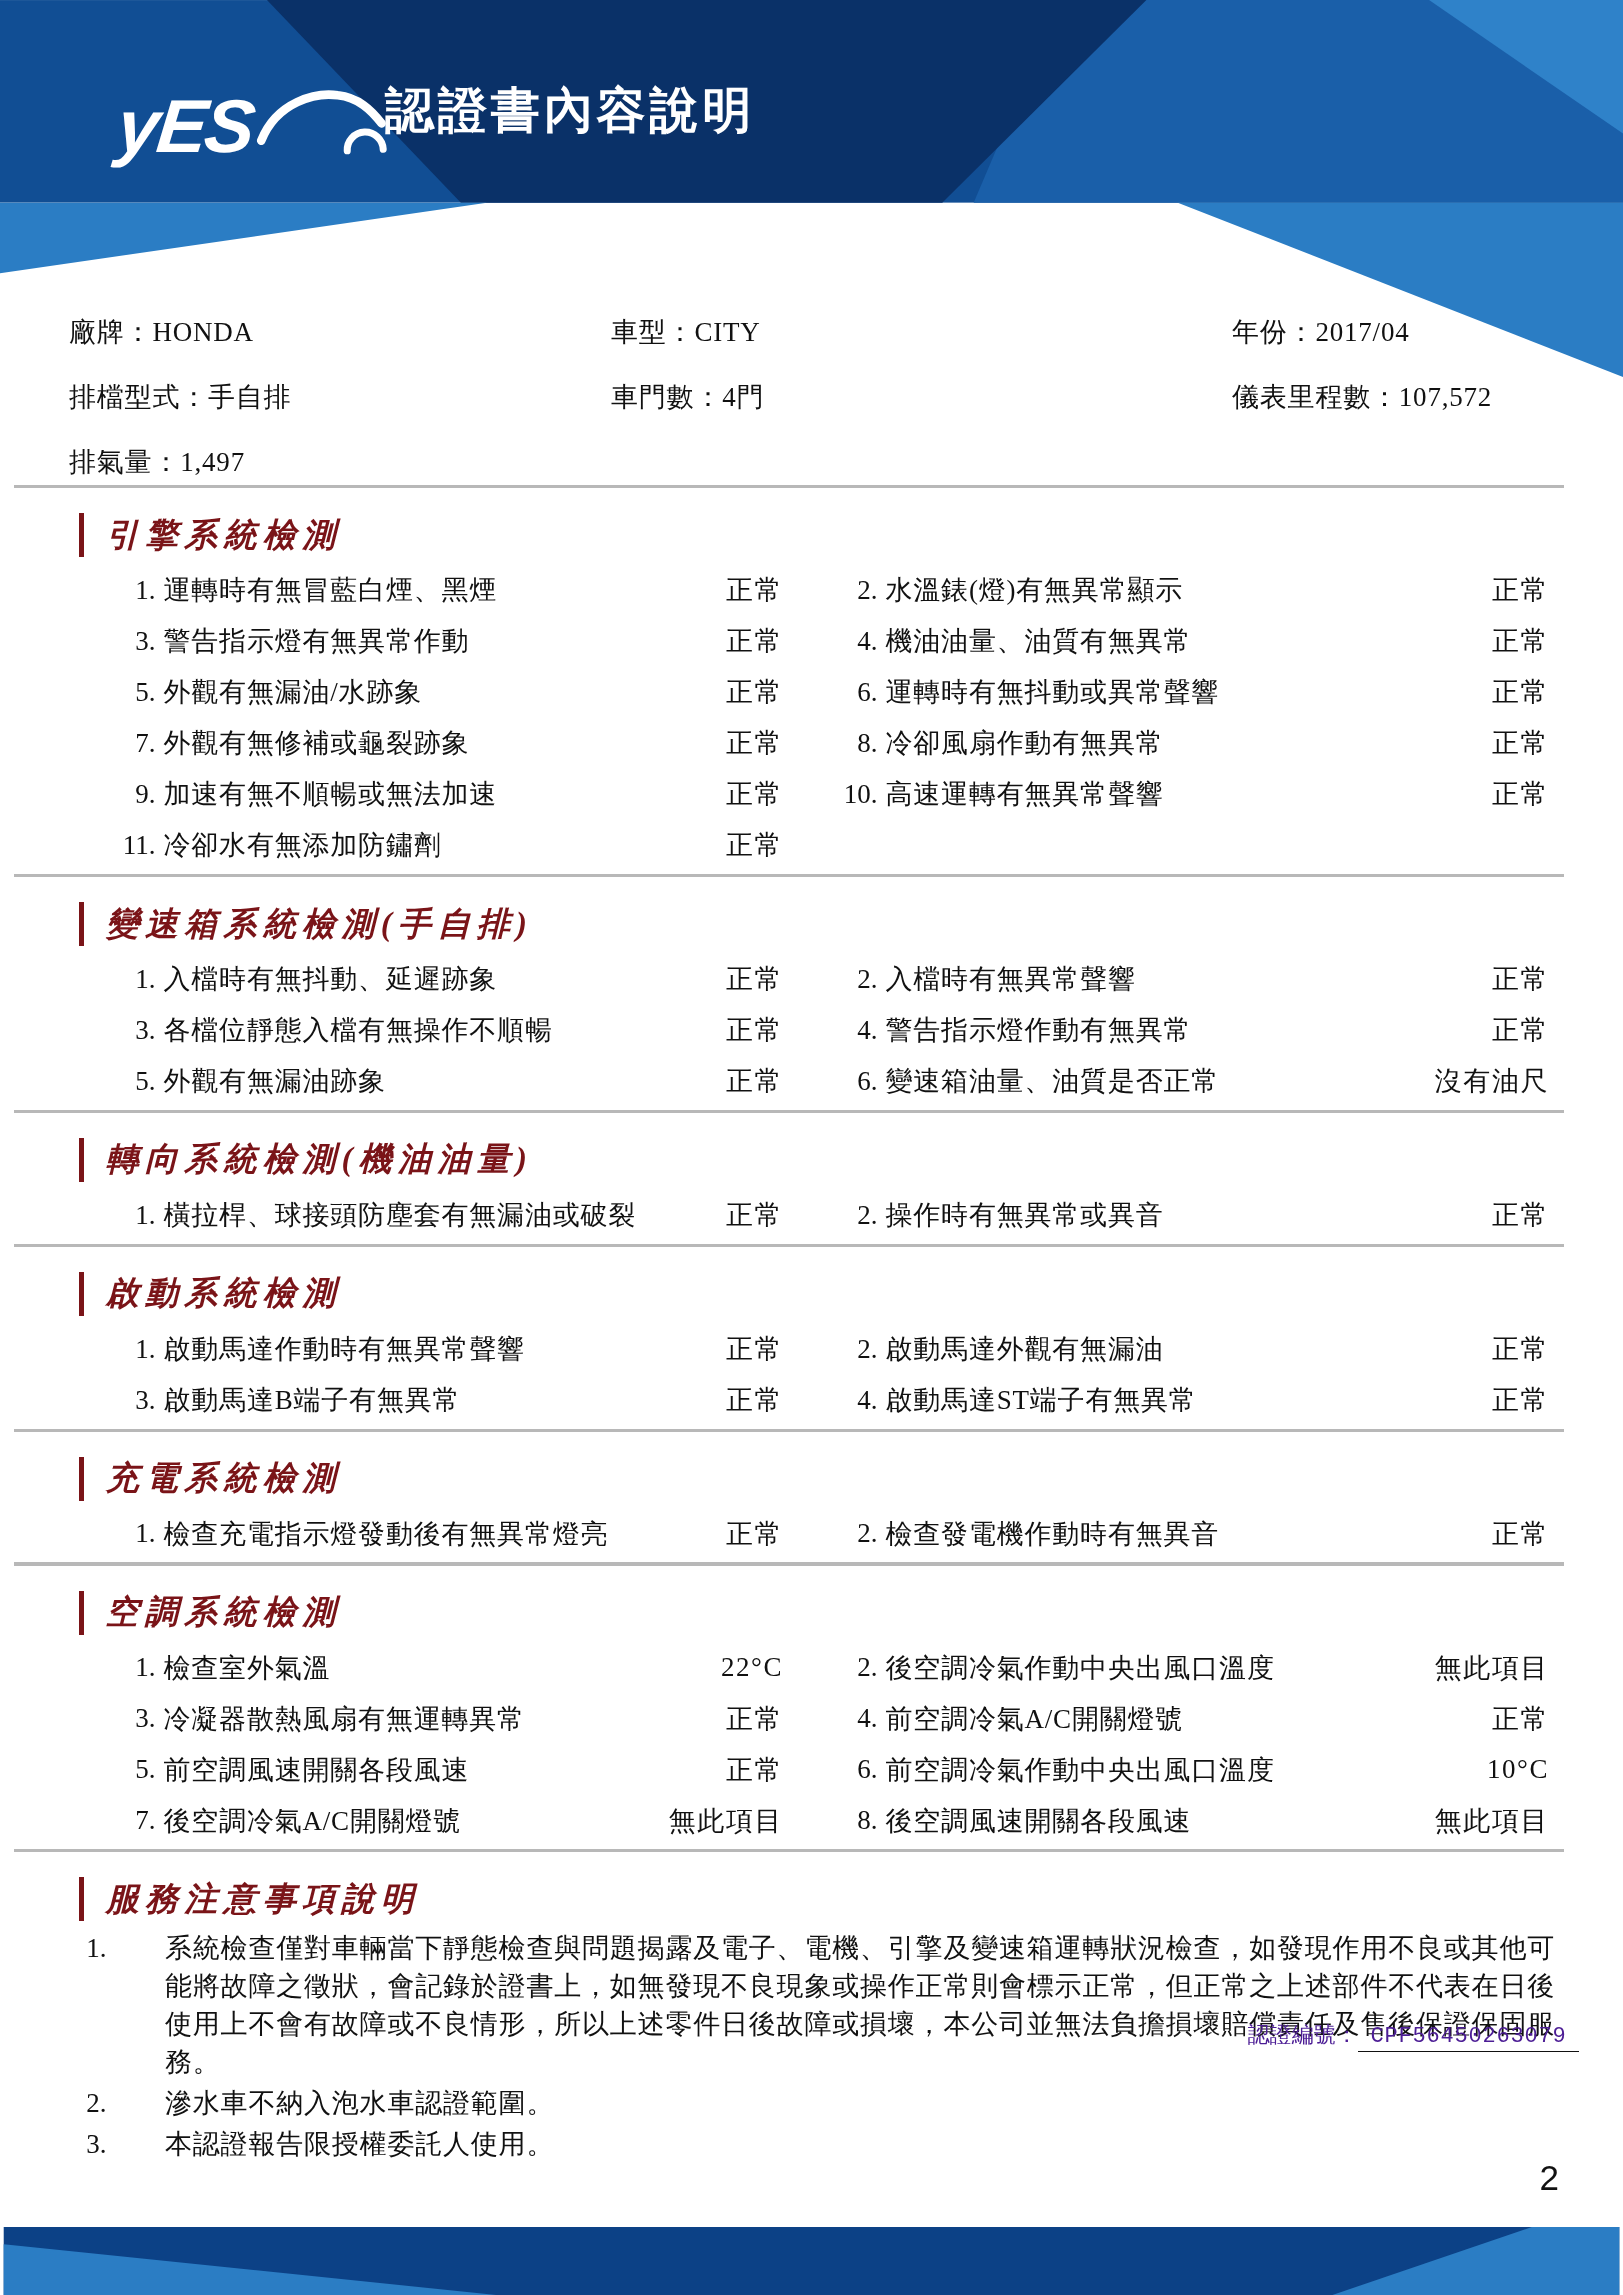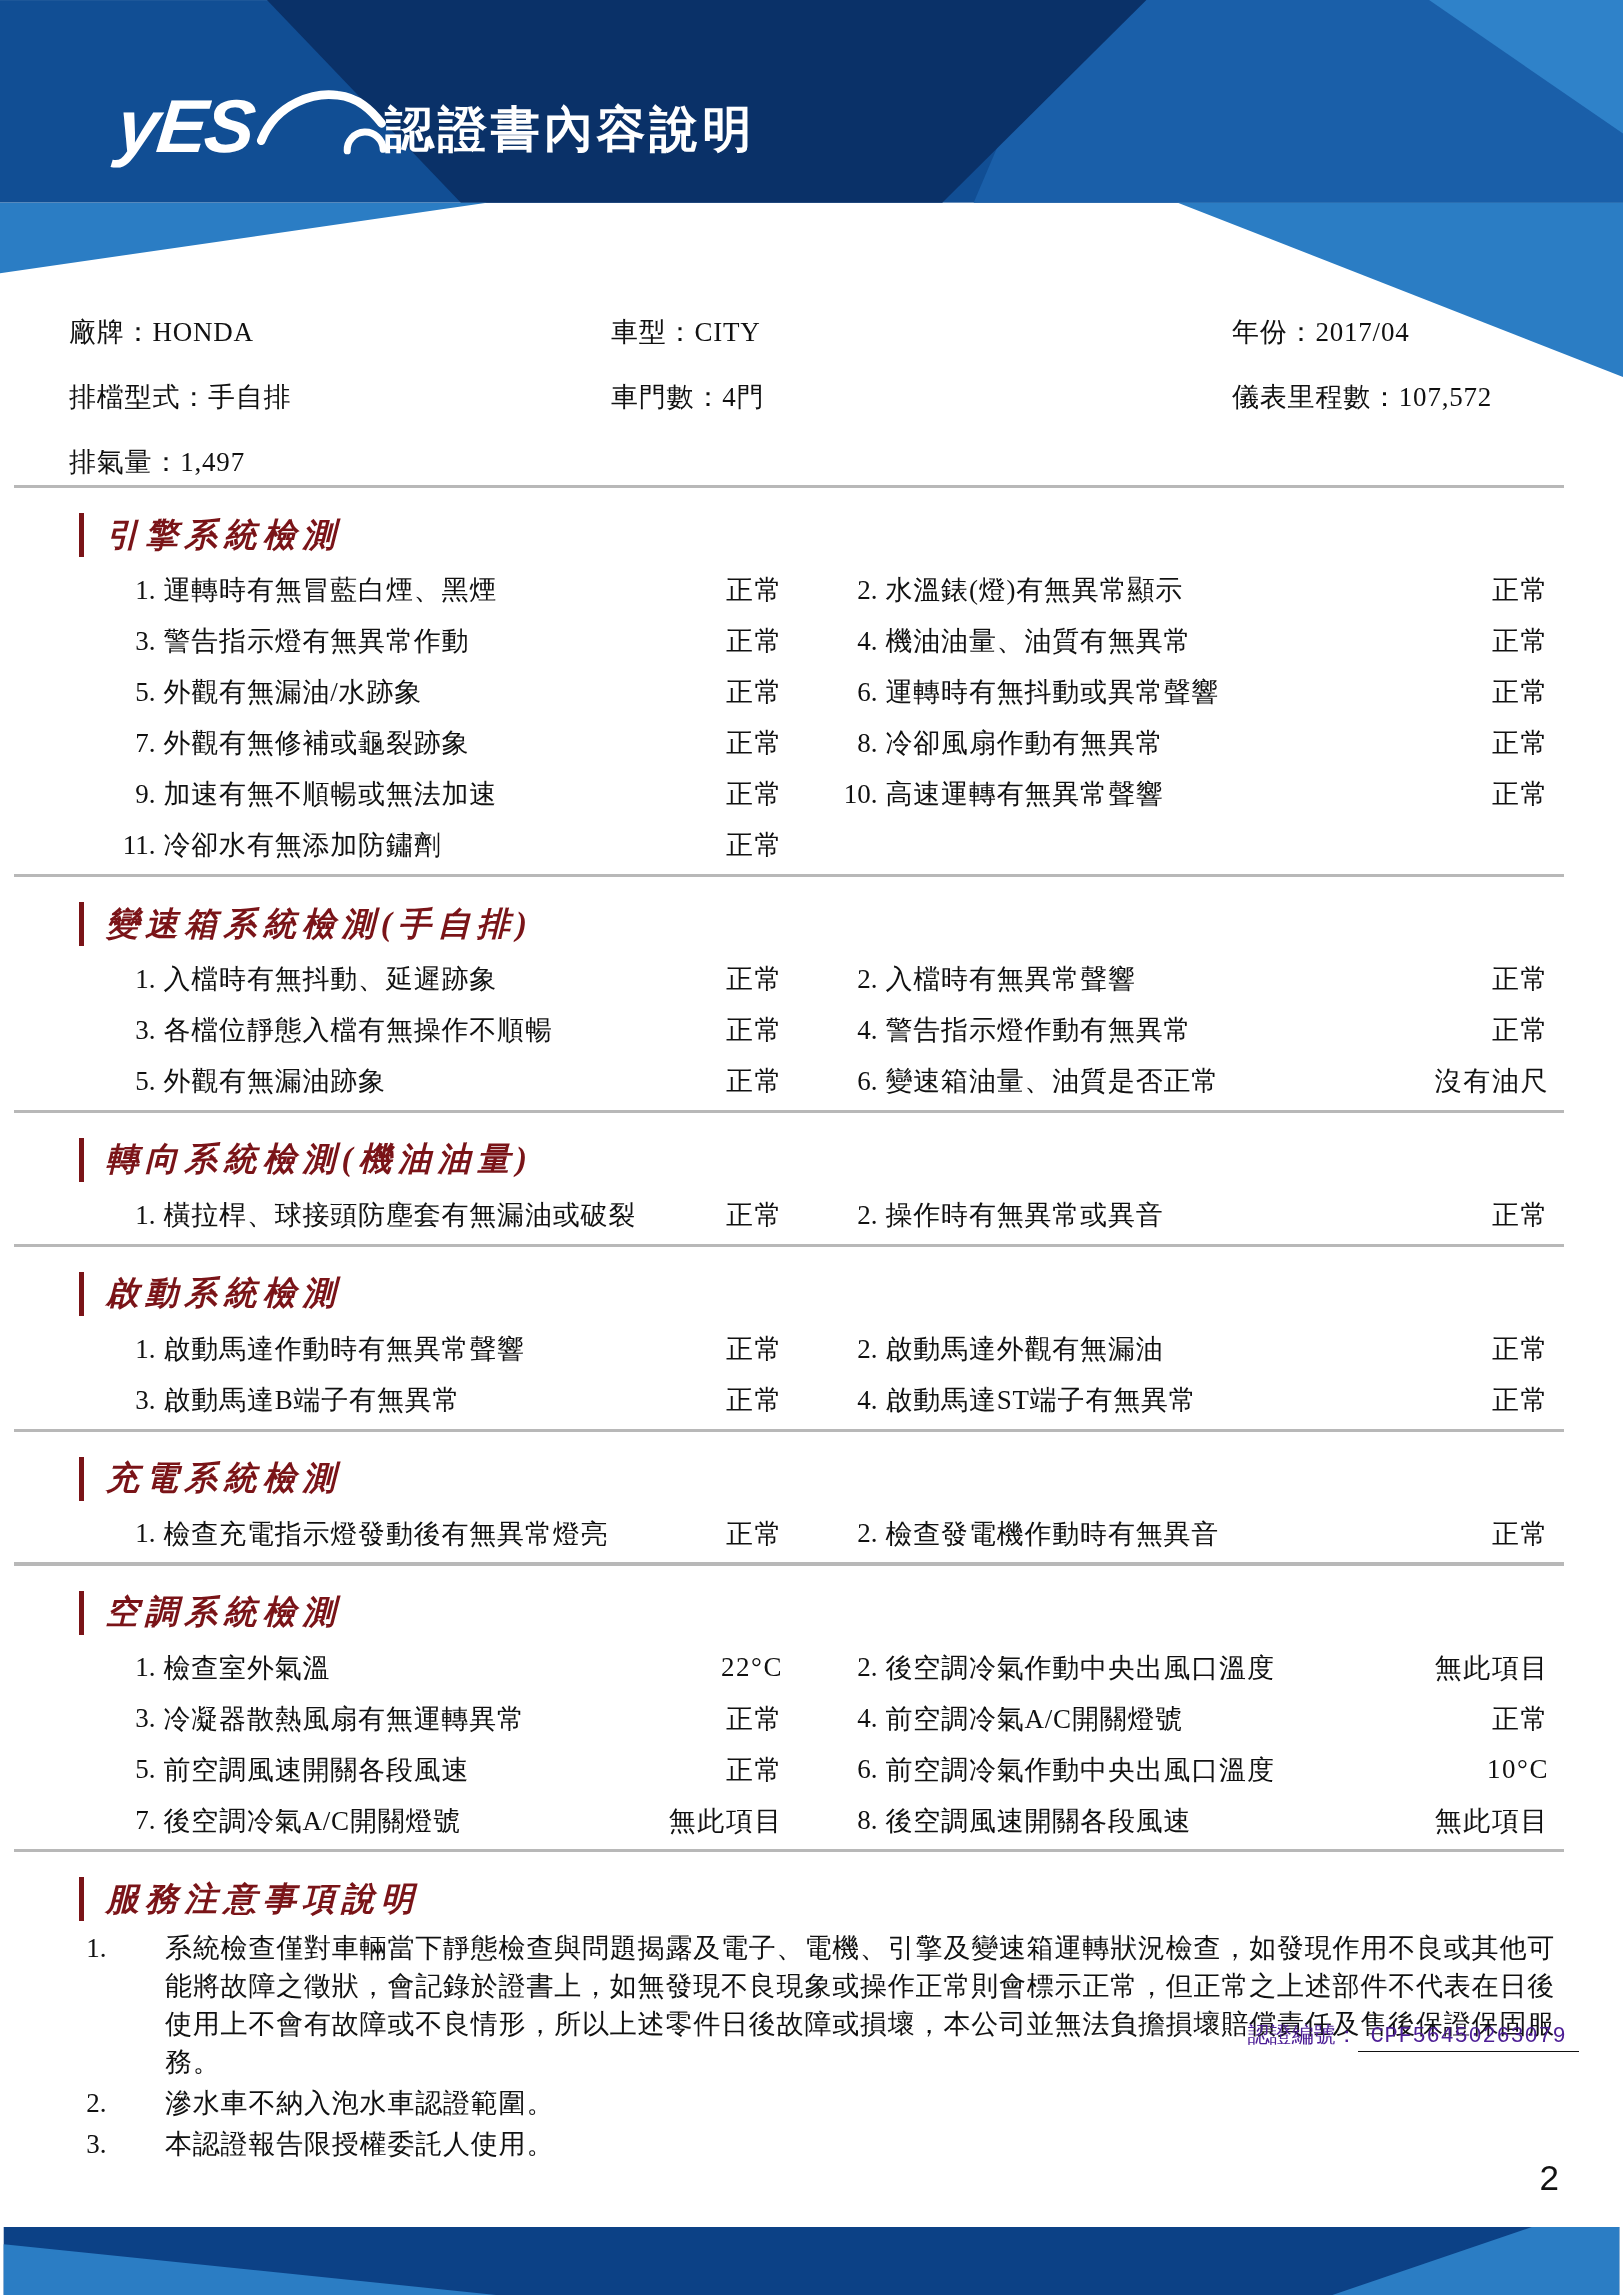--- a/index.html
+++ b/index.html
@@ -6,21 +6,21 @@
   body { background:#888; font-family:"Liberation Serif","DejaVu Serif",serif; }
   .page { position:relative; width:1623px; height:2295px; background:#fff; margin:0 auto; overflow:hidden; }
 
   
   .hdr { position:relative; height:203px; }
   .hdr-bg { position:absolute; top:0; left:0; z-index:0; }
   .logo { position:absolute; left:118px; top:75px; z-index:2; display:flex; align-items:flex-end; }
   .logo-text { font-family:"Liberation Sans","DejaVu Sans",sans-serif; font-weight:700; font-style:italic;
                font-size:75px; color:#fff; letter-spacing:-2.4px; transform:skewX(-6deg); line-height:1; }
   .car-svg { margin-left:3.1px; margin-bottom:3.1px; }
-  .pg-title { position:absolute; left:385px; top:103px; z-index:2; color:#fff;
+  .pg-title { position:absolute; left:385px; top:84px; z-index:2; color:#fff;
               font-family:"Liberation Sans","DejaVu Sans",sans-serif; font-weight:700;
               font-size:49px; letter-spacing:3.9px; line-height:1.1; }
 
   .content { position:relative; z-index:1; }
 
   
   .info-grid { margin:108px 0 0 69px; width:1492px; display:grid;
                grid-template-columns:518px 597px 377px; grid-auto-rows:41px; align-items:center;
                font-size:27px; color:#111; letter-spacing:0.8px;gap:24px; }
 

